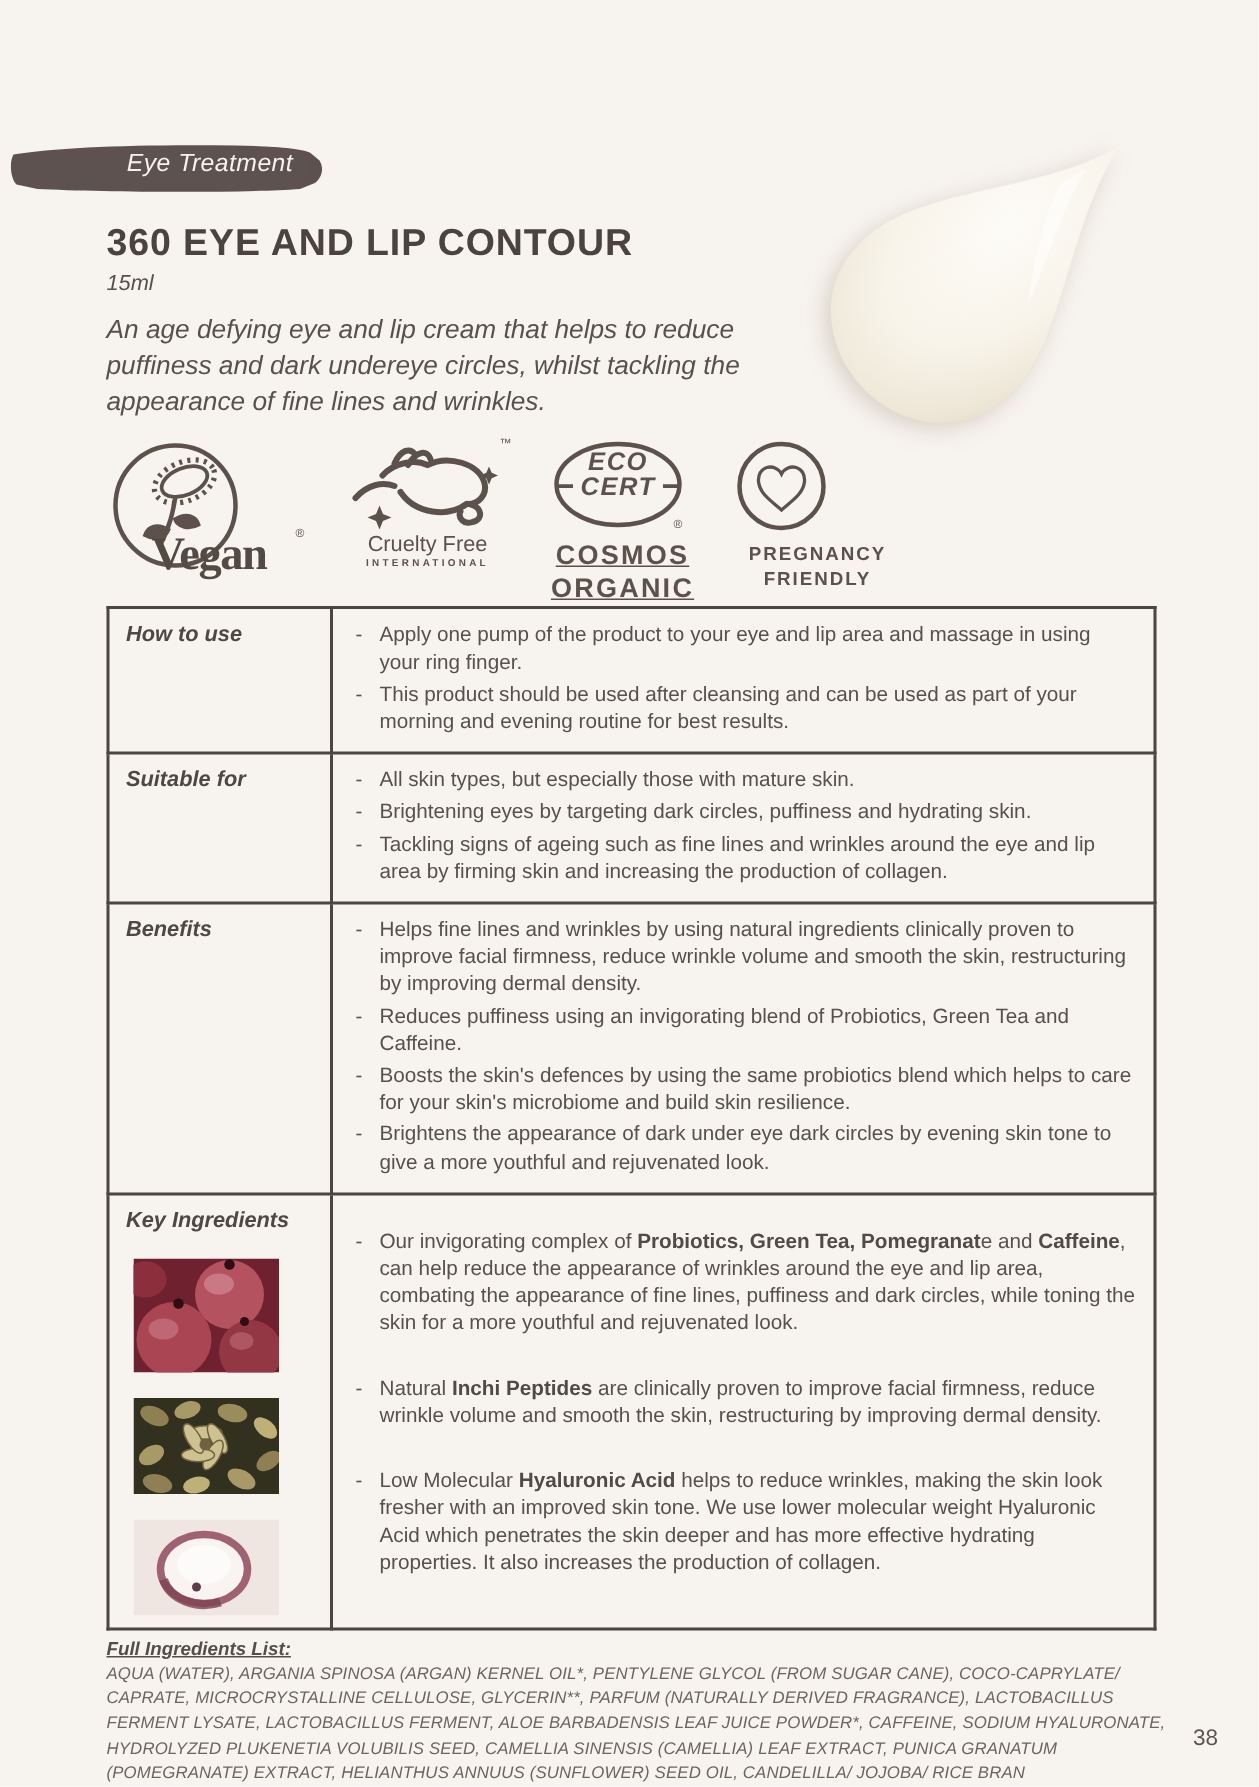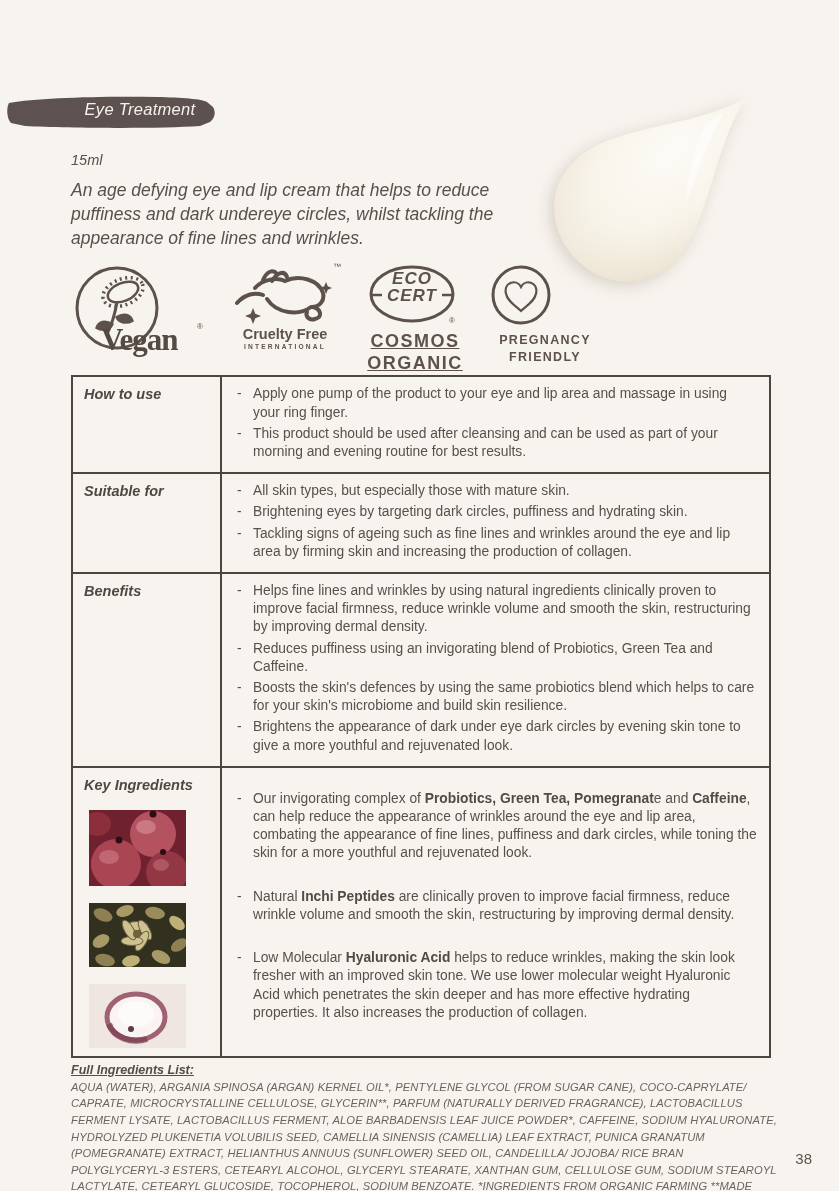--- a/index.html
+++ b/index.html
@@ -37,21 +37,21 @@
   .cert svg { display:block; }
   .cert-vegan { width:132px; height:100px; }
   .cert-vegan .vegan-word {
     position:absolute; left:30px; top:58px;
     font-family:"Liberation Serif", serif; font-weight:700;
     font-size:31px; letter-spacing:-1px; color:#544a44;
   }
   .cert-vegan .reg { position:absolute; left:126px; top:58px; font-size:8px; }
   .cert-cf { width:112px; text-align:center; }
   .cert-cf .tm { position:absolute; right:0; top:-2px; font-size:8px; }
-  .cf-line1 { display:block; margin-top:2px; font-weight:700; font-size:14.5px; color:#5d524b; }
+  .cf-line1 { display:block; margin-top:2px; font-weight:400; font-size:14.5px; color:#5d524b; }
   .cf-line2 { display:block; margin-top:1px; font-size:6.6px; font-weight:700; letter-spacing:2.2px; }
   .cert-eco { width:96px; text-align:center; }
   .eco-oval-text { position:absolute; left:0; top:7px; width:90px; text-align:center;
     font-style:italic; font-weight:700; font-size:17px; line-height:0.95; letter-spacing:1px; }
   .eco-reg { position:absolute; left:82px; top:52px; font-size:8px; }
   .eco-line { display:block; font-size:18px; font-weight:700; letter-spacing:1.5px; line-height:1.2;text-decoration:underline; }
   .eco-label { margin-top:5px; }
   .cert-preg { width:112px; text-align:center; }
   .preg-line { display:block; font-size:12.5px; font-weight:700; letter-spacing:1.3px; line-height:1.35; }
   .preg-label { margin-top:4px; }
@@ -103,20 +103,21 @@
   <div class="badge">
     <svg width="208" height="34" viewBox="0 0 208 34">
       <path fill="#5e5250" d="M2,8 C30,3 90,1 150,2 C175,2.5 195,4 200,7 L206,12 C209,17 208,23 203,27 L193,31 C150,34 60,33 18,31 L4,28 C0,24 -1,13 2,8 Z"></path>
       <path fill="#5e5250" opacity="0.6" d="M200,9 L207,14 L204,25 L196,29 Z"></path>
     </svg>
     <span class="badge-label">Eye Treatment</span>
   </div>
 
   <div class="content">
 
+    <h1 class="title">360 EYE AND LIP CONTOUR</h1>
     <div class="size">15ml</div>
     <p class="desc">An age defying eye and lip cream that helps to reduce puffiness and dark undereye circles, whilst tackling the appearance of fine lines and wrinkles.</p>
 
     <div class="certs">
 
       <div class="cert cert-vegan">
         <svg width="132" height="92" viewBox="0 0 132 92">
           <g stroke="#5d524b" fill="none">
             <circle cx="46" cy="44" r="40" stroke-width="3"></circle>
             <ellipse cx="52" cy="28" rx="16" ry="9" stroke-width="2.5" transform="rotate(-22 52 28)"></ellipse>

